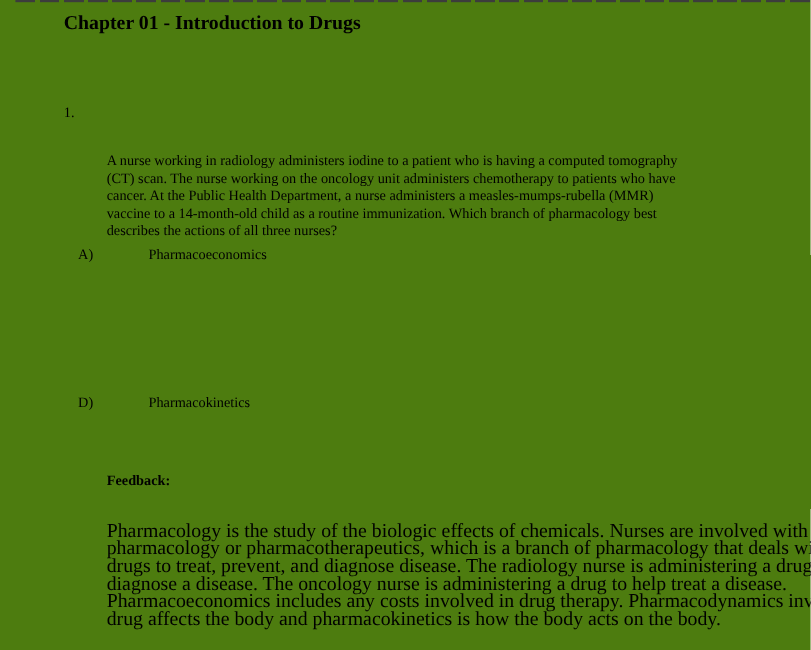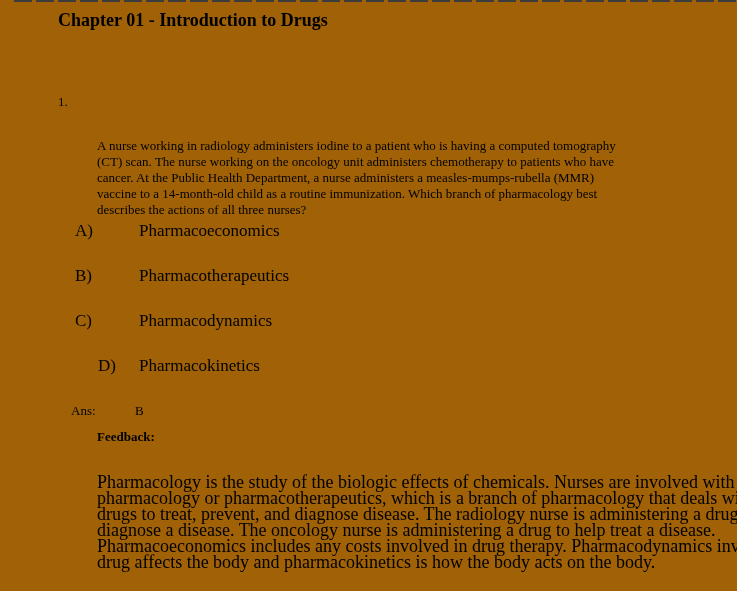--- a/index.html
+++ b/index.html
@@ -8,21 +8,21 @@
     width: 737px;
     height: 591px;
     position: relative;
     font-family: "Liberation Serif", serif;
     color: #000000;
     overflow: hidden;
   }
   .page {
     position: absolute;
     inset: 0;
-    background: #a16207;
+    background: #4d7c0f;
   }
   .top-strip {
     position: absolute;
     top: 0;
     left: 14px;
     right: 0;
     height: 2px;
     
     background: repeating-linear-gradient(90deg, #3c3c3c 0px, #3c3c3c 18px, transparent 18px, transparent 22px);
   }
@@ -50,21 +50,21 @@
   }
   .q-text {
     font-size: 13px;
     line-height: 16px;
     white-space: pre;
     margin-top: 44px;
   }
   .option-row {
     position: absolute;
     left: 58px;
-    font-size: 17px;
+    font-size: 13px;
     line-height: 16px;
     white-space: pre;
   }
   .option-letter, .answer-label {
     display: inline-block;
     width: 64px;
   }
   .answer-row {
     position: absolute;
     left: 58px;
@@ -106,35 +106,26 @@
 (CT) scan. The nurse working on the oncology unit administers chemotherapy to patients who have
 cancer. At the Public Health Department, a nurse administers a measles-mumps-rubella (MMR)
 vaccine to a 14-month-old child as a routine immunization. Which branch of pharmacology best
 describes the actions of all three nurses?</div>
   </div>
 
   <div class="option-row" style="top:207px;">
     <span class="option-letter">A)</span><span>Pharmacoeconomics</span>
   </div>
 
-  <div class="option-row" style="top:252px;">
-    <span class="option-letter">B)</span><span>Pharmacotherapeutics</span>
-  </div>
 
-  <div class="option-row" style="top:297px;">
-    <span class="option-letter">C)</span><span>Pharmacodynamics</span>
-  </div>
 
-  <div class="option-row" style="top:342px;text-align:center;">
+  <div class="option-row" style="top:342px;">
     <span class="option-letter">D)</span><span>Pharmacokinetics</span>
   </div>
 
-  <div class="answer-row">
-    <span class="answer-label">Ans:</span><span>B</span>
-  </div>
 
   <div class="feedback-heading">Feedback:</div>
 
   <div class="feedback-text">Pharmacology is the study of the biologic effects of chemicals. Nurses are involved with clinical
 pharmacology or pharmacotherapeutics, which is a branch of pharmacology that deals with the uses of
 drugs to treat, prevent, and diagnose disease. The radiology nurse is administering a drug to help
 diagnose a disease. The oncology nurse is administering a drug to help treat a disease.
 Pharmacoeconomics includes any costs involved in drug therapy. Pharmacodynamics involves how a
 drug affects the body and pharmacokinetics is how the body acts on the body.</div>
 

